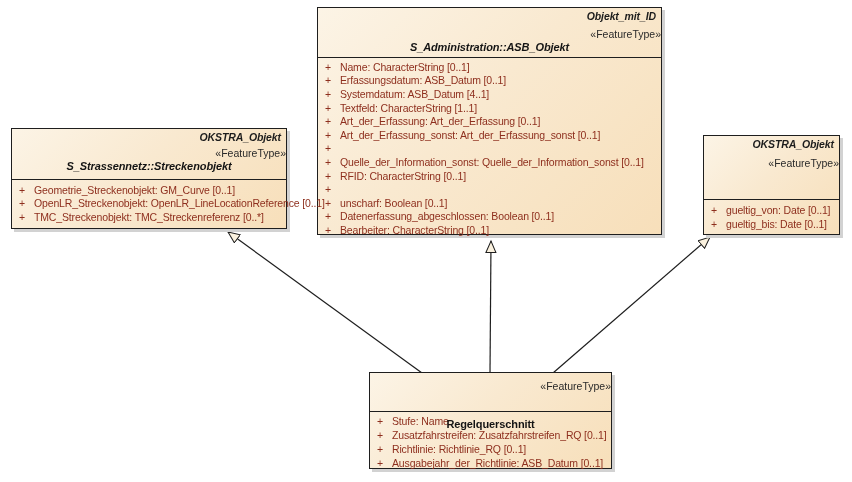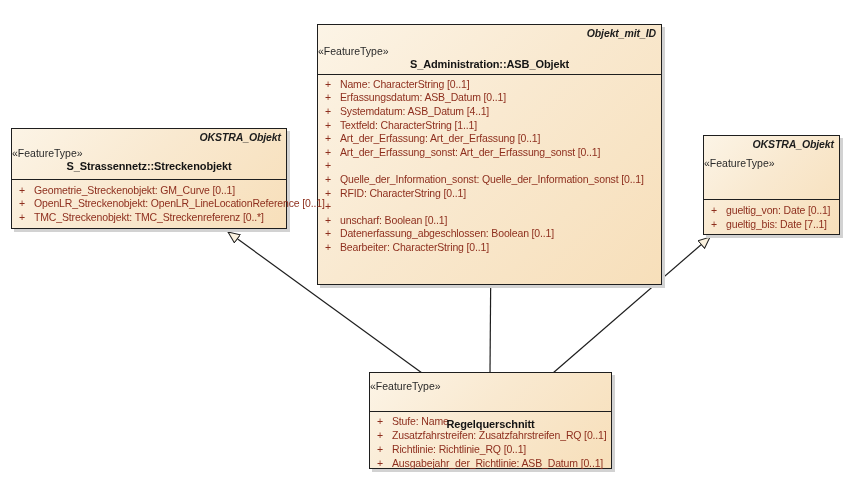--- a/index.html
+++ b/index.html
@@ -23,36 +23,36 @@
     position:relative;
     box-sizing:border-box;
     border-bottom:1px solid #1e1e1e;
   }
   .tag{
     position:absolute;top:2px;right:5px;
     font-size:10.5px;font-style:italic;font-weight:bold;color:#1c1c1c;
     letter-spacing:-0.1px;
   }
   .stereo{
-    text-align:left;font-size:10.5px;color:#2a2a2a;line-height:13px;
+    text-align:right;font-size:10.5px;color:#2a2a2a;line-height:13px;
   }
   .cname{
-    text-align:center;font-size:11px;font-weight:bold;
+    text-align:center;font-size:11px;font-weight:bold;font-style:italic;
     color:#141414;line-height:13px;letter-spacing:-0.1px;
   }
   .cname.upright{font-style:normal;margin-top:25px;}
   .attrs{box-sizing:border-box;}
   .row{
     display:flex;align-items:center;
     font-size:10.5px;color:#8e2f1e;
     white-space:nowrap;letter-spacing:-0.15px;
   }
   .row .vis{flex:0 0 15px;padding-left:7px;}
   
-  #box-asb   {left:317px;top:24px;width:345px;height:261px;}
+  #box-asb   {left:317px;top:7px;width:345px;height:228px;}
   #box-asb    .hdr{height:50px;}  #box-asb    .stereo{padding-top:20px;}
   #box-asb    .attrs{padding-top:2px;} #box-asb .row{height:13.6px;}
   #box-strecke{left:11px;top:128px;width:276px;height:101px;}
   #box-strecke .hdr{height:51px;} #box-strecke .stereo{padding-top:18px;}
   #box-strecke .attrs{padding-top:3px;} #box-strecke .row{height:13.5px;}
   #box-hist  {left:703px;top:135px;width:137px;height:100px;}
   #box-hist   .hdr{height:64px;}  #box-hist   .stereo{padding-top:21px;}
   #box-hist   .attrs{padding-top:3px;} #box-hist .row{height:14px;}
   #box-regel {left:369px;top:372px;width:243px;height:97px;}
   #box-regel  .hdr{height:39px;}  #box-regel  .stereo{padding-top:7px;}
@@ -161,21 +161,21 @@
       <span class="tag">OKSTRA_Objekt</span>
       <div class="stereo">«FeatureType»</div>
     </div>
     <div class="attrs">
       <div class="row">
           <span class="vis">+</span>
           <span>gueltig_von: Date [0..1]</span>
         </div>
       <div class="row">
           <span class="vis">+</span>
-          <span>gueltig_bis: Date [7..1]</span>
+          <span>gueltig_bis: Date [0..1]</span>
         </div>
     </div>
   </div>
 
   <div id="box-regel" class="classbox">
     <div class="hdr">
       <div class="stereo">«FeatureType»</div>
       <div class="cname upright">Regelquerschnitt</div>
     </div>
     <div class="attrs">

